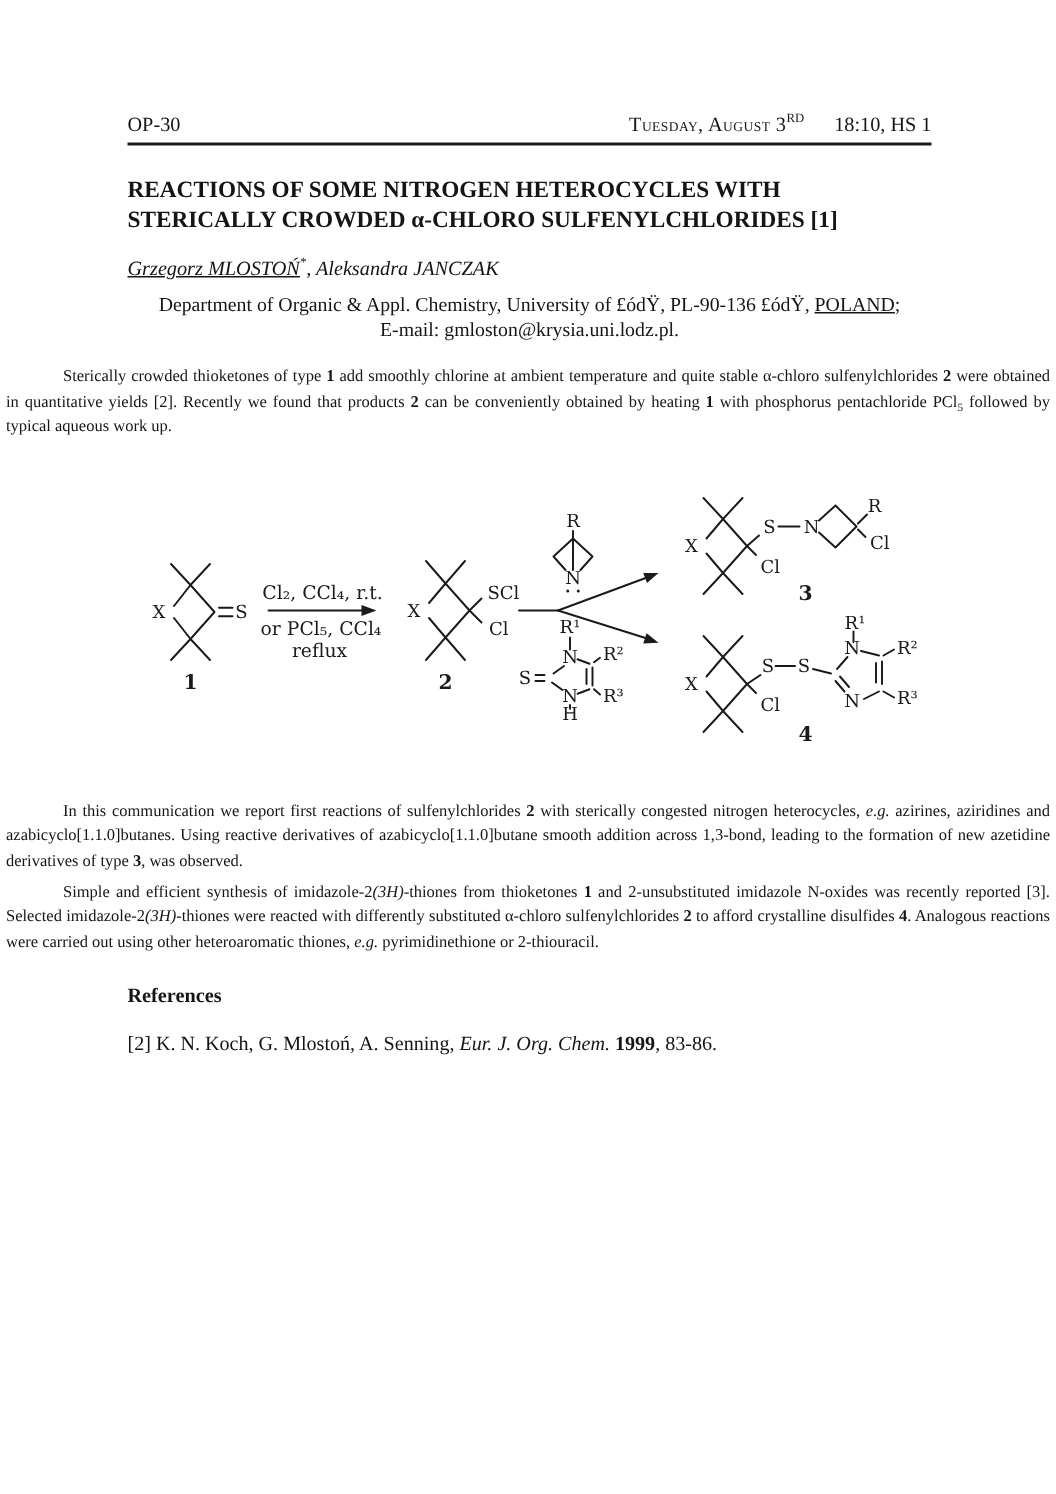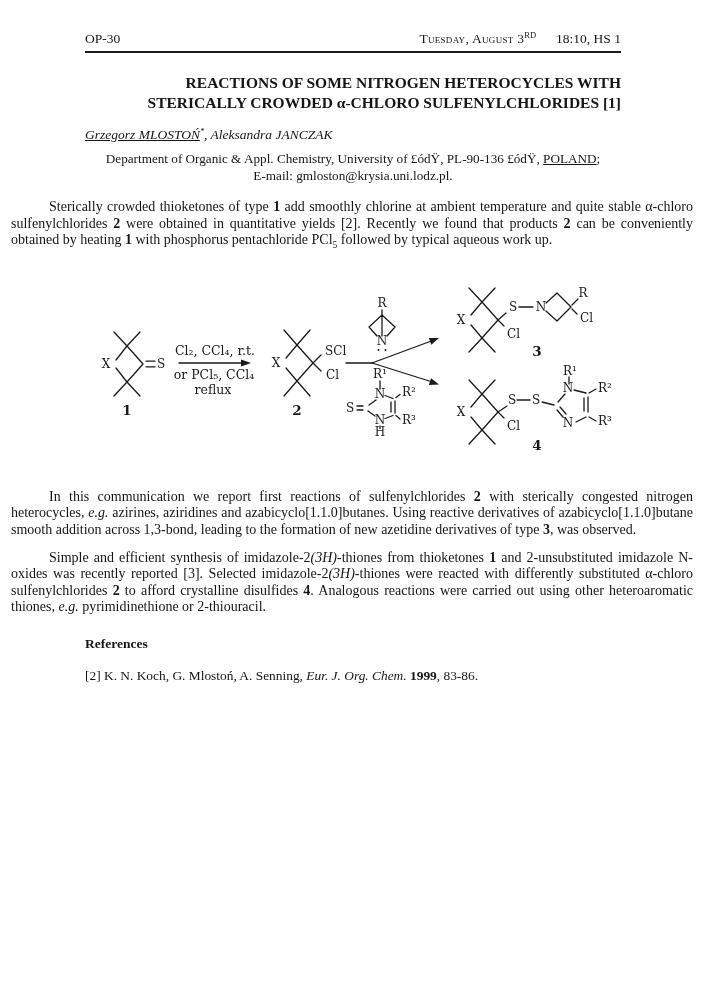--- a/index.html
+++ b/index.html
@@ -5,38 +5,38 @@
   html,body { margin:0; padding:0; background:#ffffff; }
   .page {
     position:relative; width:704px; height:996px; background:#ffffff;
     color:#151515; font-family:"Liberation Serif","DejaVu Serif",serif;
     overflow:hidden;
   }
   .margins { margin-left:85px; margin-right:83px; }
 
   
   .header {
-    padding-top:30px; display:flex; justify-content:space-between;
+    padding-top:74px; display:flex; justify-content:space-between;
     align-items:flex-end; border-bottom:2px solid #1a1a1a; padding-bottom:4px;
     font-size:13.5px; line-height:17px;
   }
   .smallcaps { font-variant:small-caps; letter-spacing:0.3px; }
   .h-sup { font-size:8.5px; vertical-align:super; line-height:0; }
   .h-right { white-space:nowrap; }
   .h-time { margin-left:20px; }
 
   
-  .title { margin-top:20px; text-align:right; font-weight:bold; font-size:15.5px; line-height:20px; }
+  .title { margin-top:20px; text-align:left; font-weight:bold; font-size:15.5px; line-height:20px; }
   .authors { margin-top:13px; text-align:left; font-size:13.5px; line-height:17px;font-style:italic; }
   .affil { margin-top:8px; text-align:center; font-size:13.2px; line-height:16.5px; white-space:nowrap; }
   .affil-line2 { white-space:normal; }
 
   
   .para {
-    font-size:14px; line-height:16.6px; text-align:justify; text-indent:38px; margin:11px;
+    font-size:11px; line-height:16.6px; text-align:justify; text-indent:38px; margin:4px;
   }
   .p1 { margin-top:15px; }
   .p2 { margin-top:9px; }
 
   .r-sup { font-size:0.62em; vertical-align:super; line-height:0; }
   .r-sub { font-size:0.68em; vertical-align:sub; line-height:0; }
 
   
   .scheme { display:block; margin-top:13px; }
   .scheme text { font-family:"DejaVu Serif","Liberation Serif",serif; fill:#1a1a1a; }

